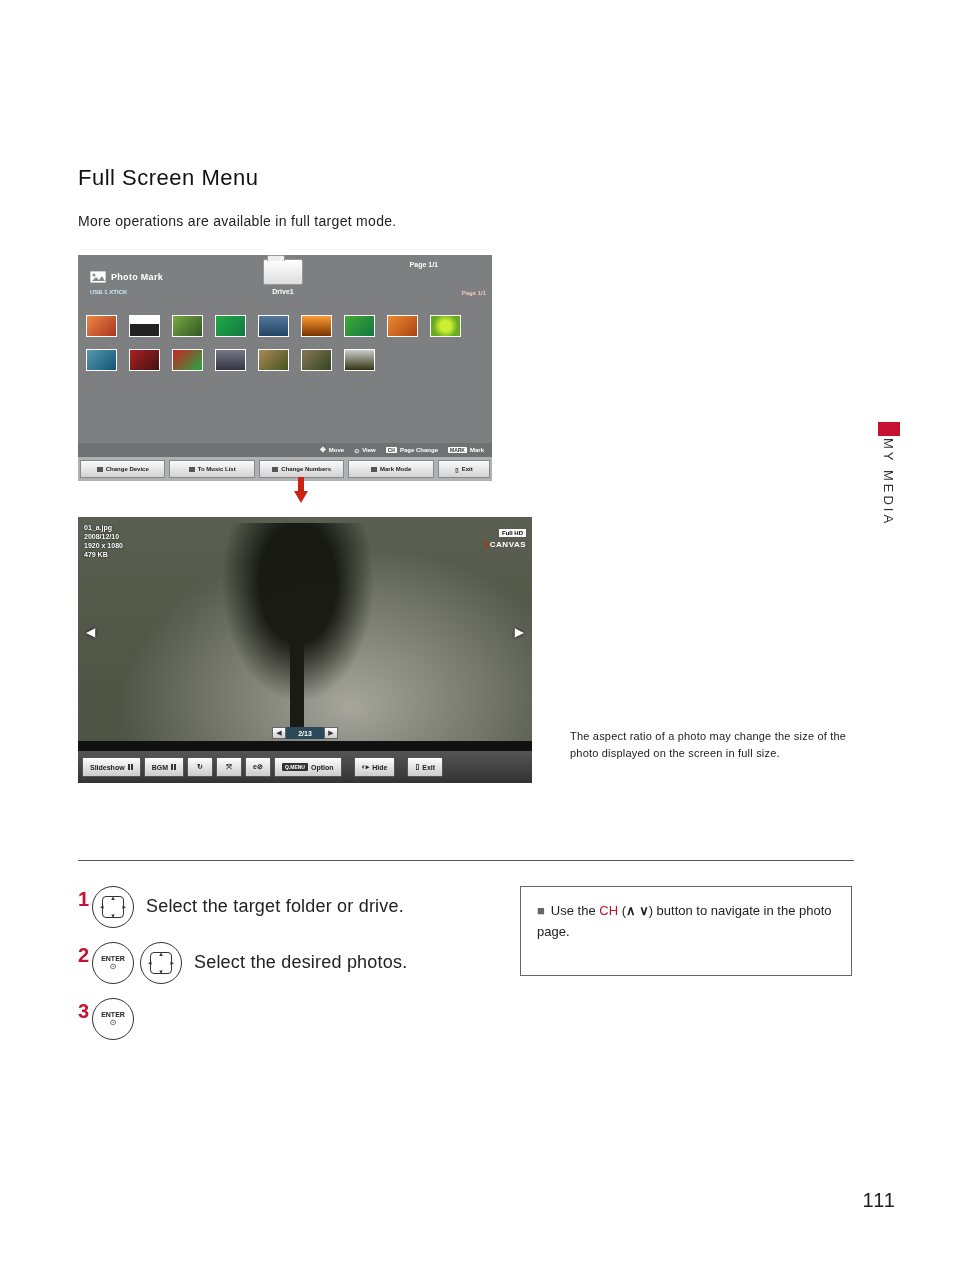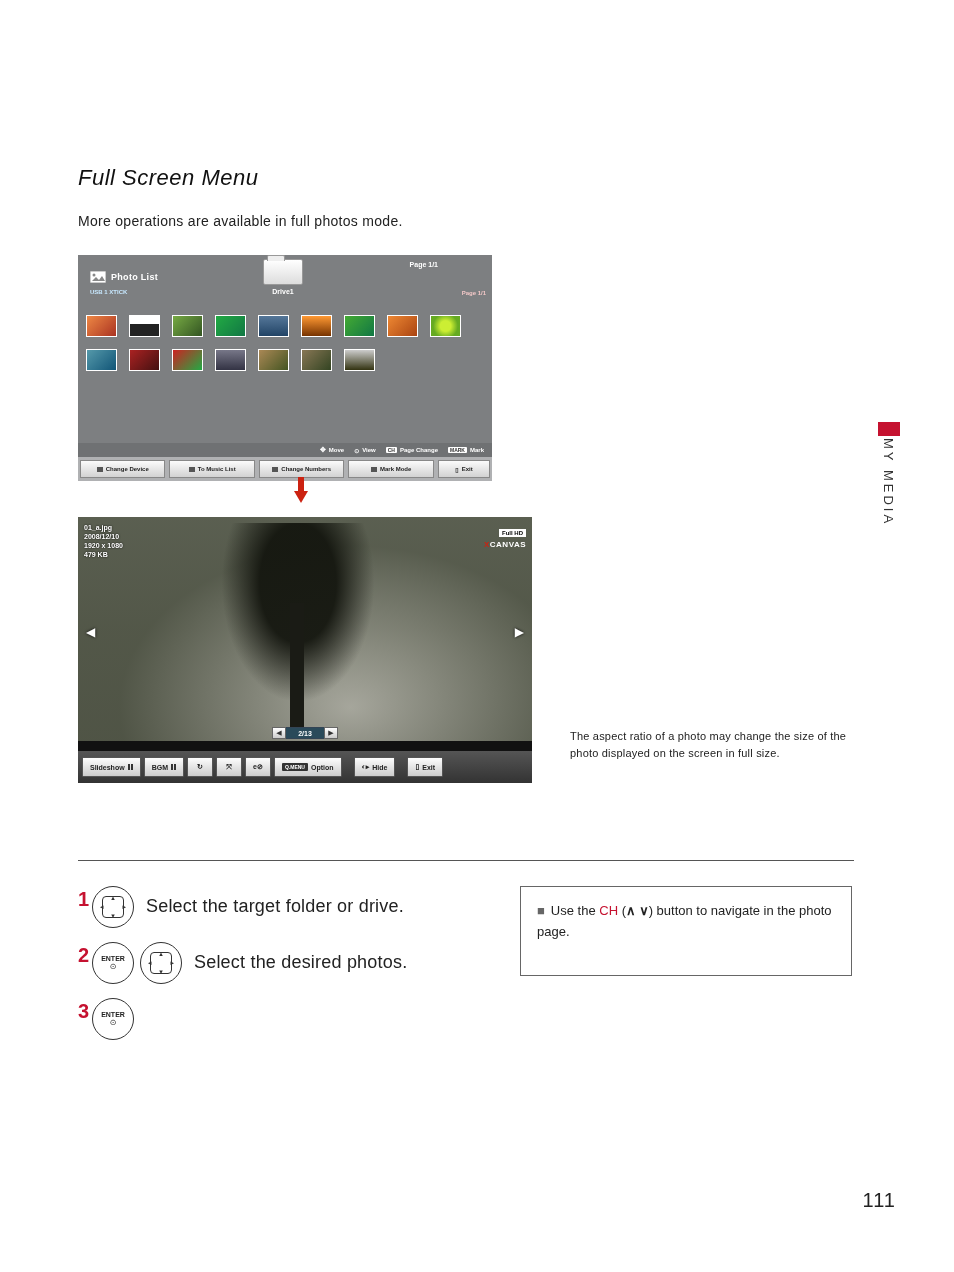--- a/index.html
+++ b/index.html
@@ -17,21 +17,20 @@
     left: 78px;
     top: 165px;
     width: 800px;
   }
   h1.title {
     font-size: 22px;
     font-weight: 400;
     letter-spacing: 0.5px;
     margin-bottom: 22px;
     color: #111;
-    font-style: italic;
   }
   p.intro {
     font-size: 14px;
     font-weight: 300;
     letter-spacing: 0.3px;
     margin-bottom: 26px;
     color: #222;
   }
 
   
@@ -301,31 +300,31 @@
   }
 </style>
 </head>
 <body>
 
 <div class="side-tab-mark"></div>
 <div class="side-tab">MY MEDIA</div>
 
 <div class="content">
   <h1 class="title">Full Screen Menu</h1>
-  <p class="intro">More operations are available in full photos mode.</p>
+  <p class="intro">More operations are available in full target mode.</p>
 
   <div class="photo-list-panel">
     <div class="pl-top-bar">
       <div class="pl-icon">
         <svg viewBox="0 0 16 12">
             <rect x="0" y="0" width="16" height="12" fill="#fff" stroke="#999"></rect>
             <circle cx="4" cy="4" r="1.5" fill="#888"></circle>
             <path d="M2 10 L6 6 L9 9 L12 5 L15 10 Z" fill="#888"></path>
           </svg>
-        <span class="pl-title">Photo List</span>
+        <span class="pl-title">Photo Mark</span>
       </div>
       <div class="pl-page-top">Page 1/1</div>
       <div class="pl-usb">USB 1 XTICK</div>
       <div class="pl-page-right">Page 1/1</div>
       <div class="pl-drive-tab">
         <div class="folder-ic"></div>
         <div class="pl-drive-label">Drive1</div>
       </div>
     </div>
     <div class="pl-grid">

